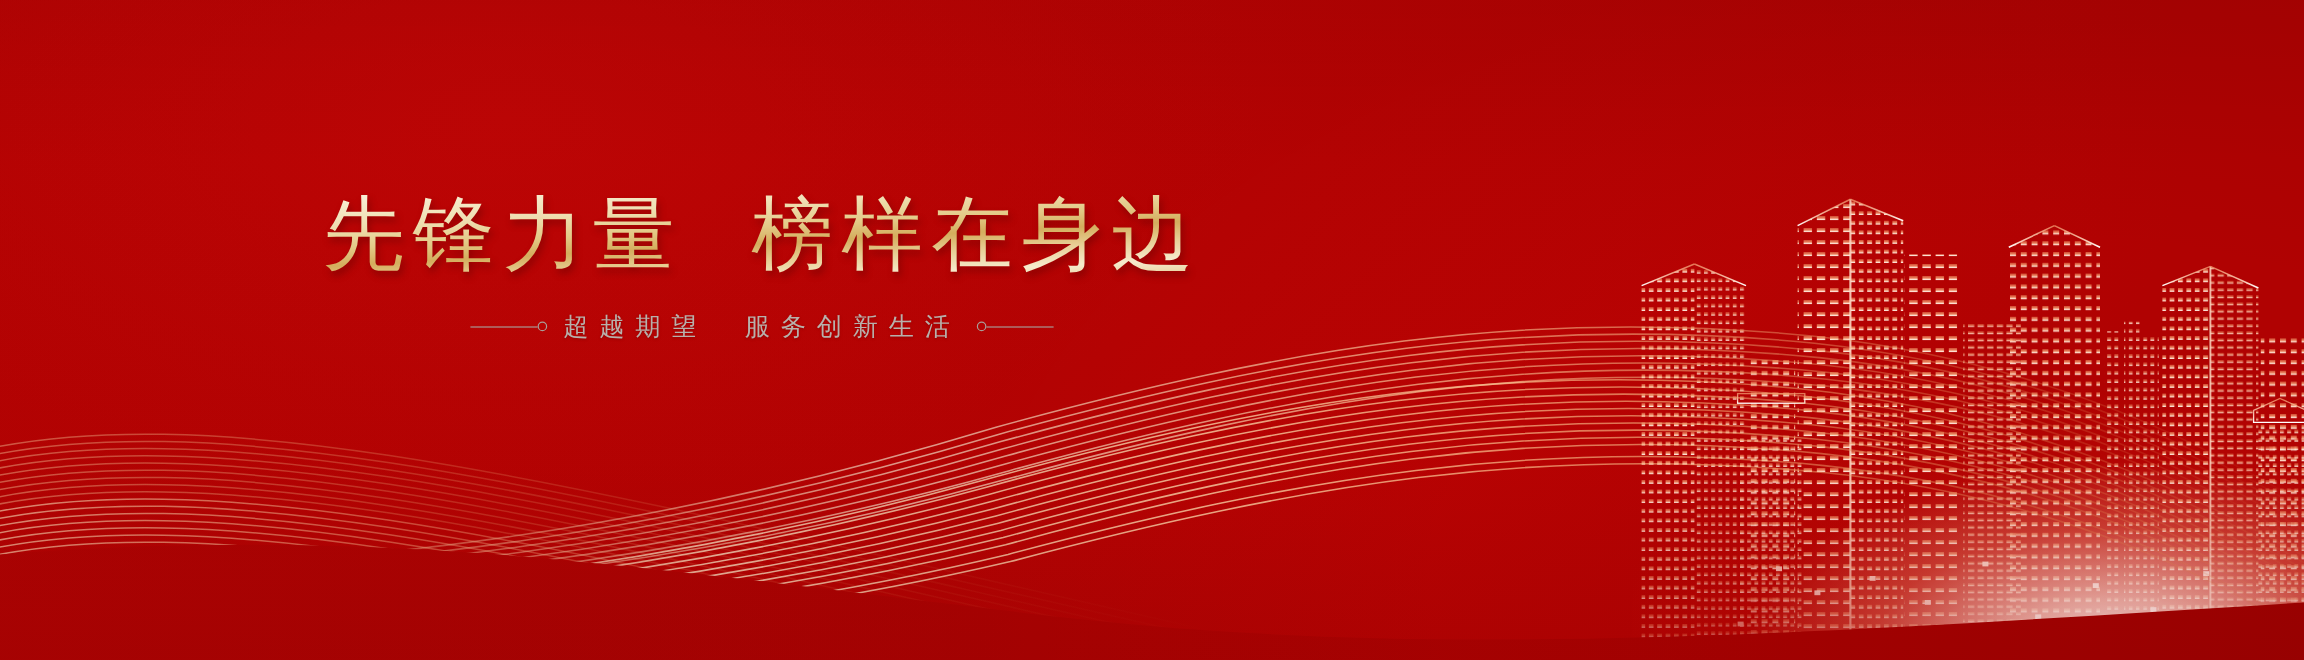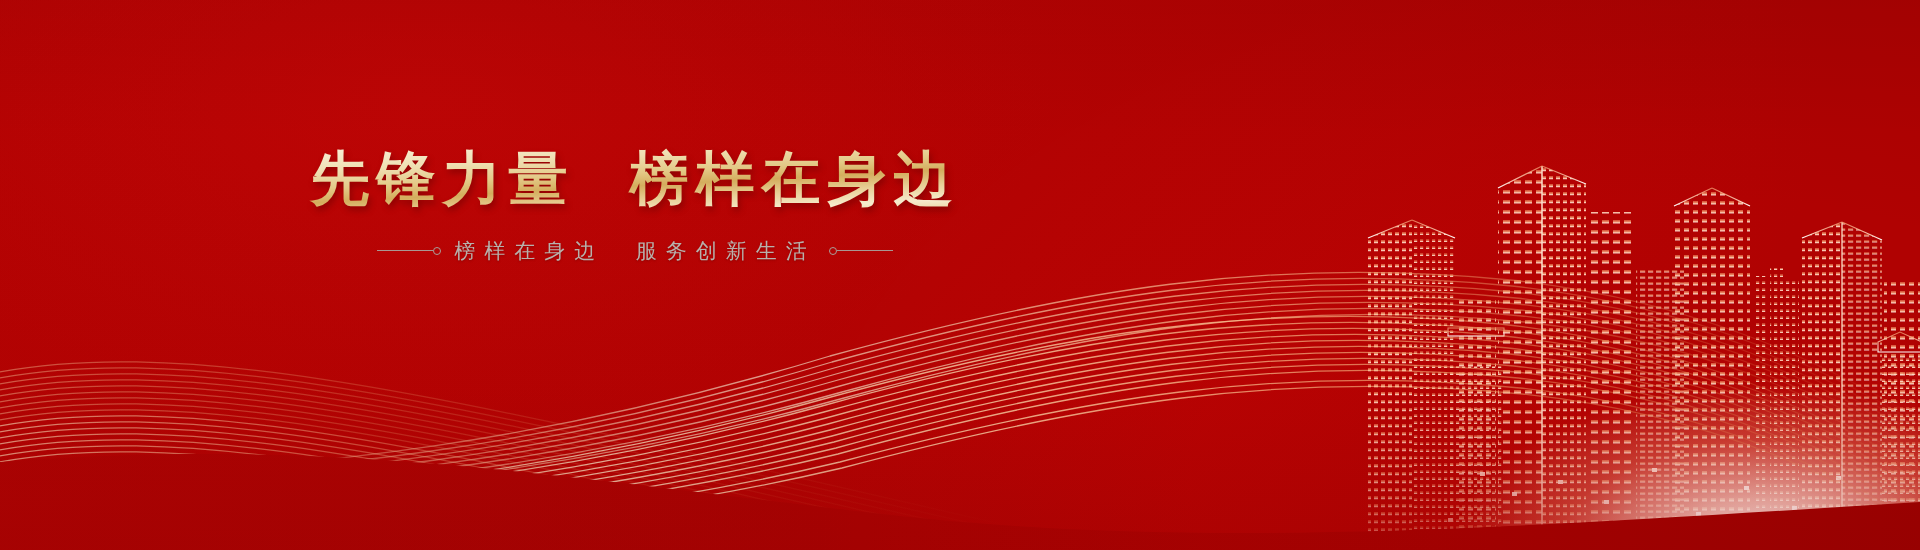--- a/index.html
+++ b/index.html
@@ -88,41 +88,41 @@
   .text-block {
     position: absolute;
     left: 0;
     top: 148px;
     width: 1270px;
     text-align: center;
     z-index: 8;
   }
   .headline {
     font-family: "DejaVu Sans", "Liberation Sans", sans-serif;
-    font-size: 59px;
+    font-size: 68px;
     line-height: 1.06;
-    font-weight: 700;
+    font-weight: 400;
     letter-spacing: 7px;
     white-space: pre;
     background: linear-gradient(177deg,
        #fdf6e3 0%,
        #f7ecd0 16%,
        #efdfb2 31%,
        #e3c986 45%,
        #d4ad5d 55%,
        #e8cf96 66%,
        #f6ebcd 78%,
        #e4c98e 90%,
        #d2a855 100%);
     -webkit-background-clip: text;
     background-clip: text;
     color: transparent;
     -webkit-text-fill-color: transparent;
     filter: drop-shadow(2px 4px 3px rgba(90,0,0,0.45));
-    margin: 0;
+    margin: 12px;
     padding: 0;
   }
   .sub-row {
     display: flex;
     align-items: center;
     justify-content: center;
     gap: 13px;
     margin-top: 26px;
   }
   .sub-text {
@@ -413,21 +413,21 @@
   <div class="bg-vignette"></div>
 
   <div class="text-block">
     <div class="headline">先锋力量  榜样在身边</div>
 
     <div class="sub-row">
       <span class="deco">
         <span class="deco-line"></span>
         <span class="deco-dot"></span>
       </span>
-      <span class="sub-text">榜样在身边  服务创新生活</span>
+      <span class="sub-text">超越期望  服务创新生活</span>
       <span class="deco">
         <span class="deco-dot"></span>
         <span class="deco-line"></span>
       </span>
     </div>
   </div>
 
 </div>
 
 </body></html>

